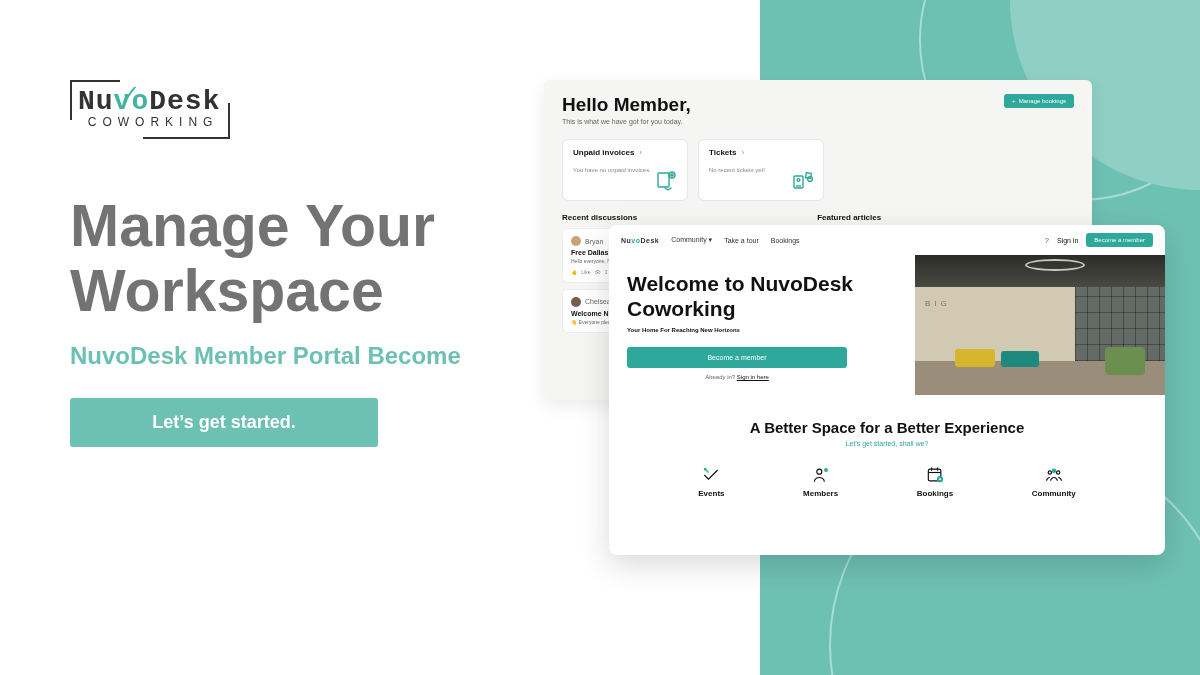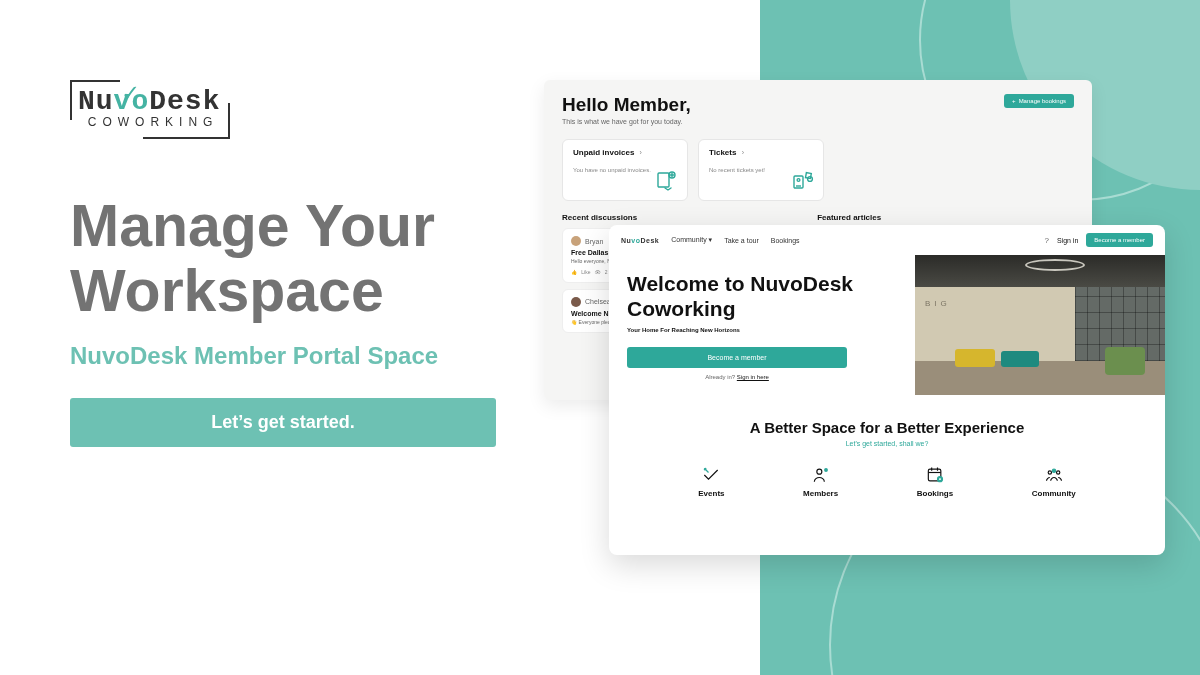--- a/index.html
+++ b/index.html
@@ -46,21 +46,21 @@
     font-size: 12px; letter-spacing: 6px; color: #333; text-align: right; margin-top: -2px; padding-right: 2px;
   }
   h1.title {
     font-size: 59px; line-height: 1.1; font-weight: 900; color: #737373; margin-bottom: 16px;
   }
   .subtitle {
     font-size: 24px; line-height: 1.35; font-weight: 700; color: #6dc1b3; margin-bottom: 26px;
   }
   .cta {
     display: inline-block; background: #6dc1b3; color: #fff; font-weight: 700;
-    padding: 14px 0; width: 426px; text-align: center; font-size: 18px; border-radius: 3px;
+    padding: 14px 0; width: 308px; text-align: center; font-size: 18px; border-radius: 3px;
     cursor: pointer;
   }
 
   
   .shots { position: absolute; left: 544px; top: 80px; }
 
   
   .dash {
     width: 548px; height: 320px; background: #f5f5f4; border-radius: 6px;
     box-shadow: 0 6px 18px rgba(0,0,0,.08); padding: 14px 18px; position: relative;
@@ -169,21 +169,21 @@
 <div class="left">
   <div class="logo">
     <div class="logo-box">
       <div class="logo-text">
         Nu<span class="vo">vo<span class="tick">✓</span></span>Desk
       </div>
       <div class="logo-sub">COWORKING</div>
     </div>
   </div>
   <h1 class="title">Manage Your Workspace</h1>
-  <div class="subtitle">NuvoDesk Member Portal Space</div>
+  <div class="subtitle">NuvoDesk Member Portal Become</div>
   <div class="cta">Let’s get started.</div>
 </div>
 
 <div class="shots">
 
   <div class="dash">
     <div class="dash-head">
       <div>
         <div class="dash-hello">Hello Member,</div>
         <div class="dash-sub">This is what we have got for you today.</div>

